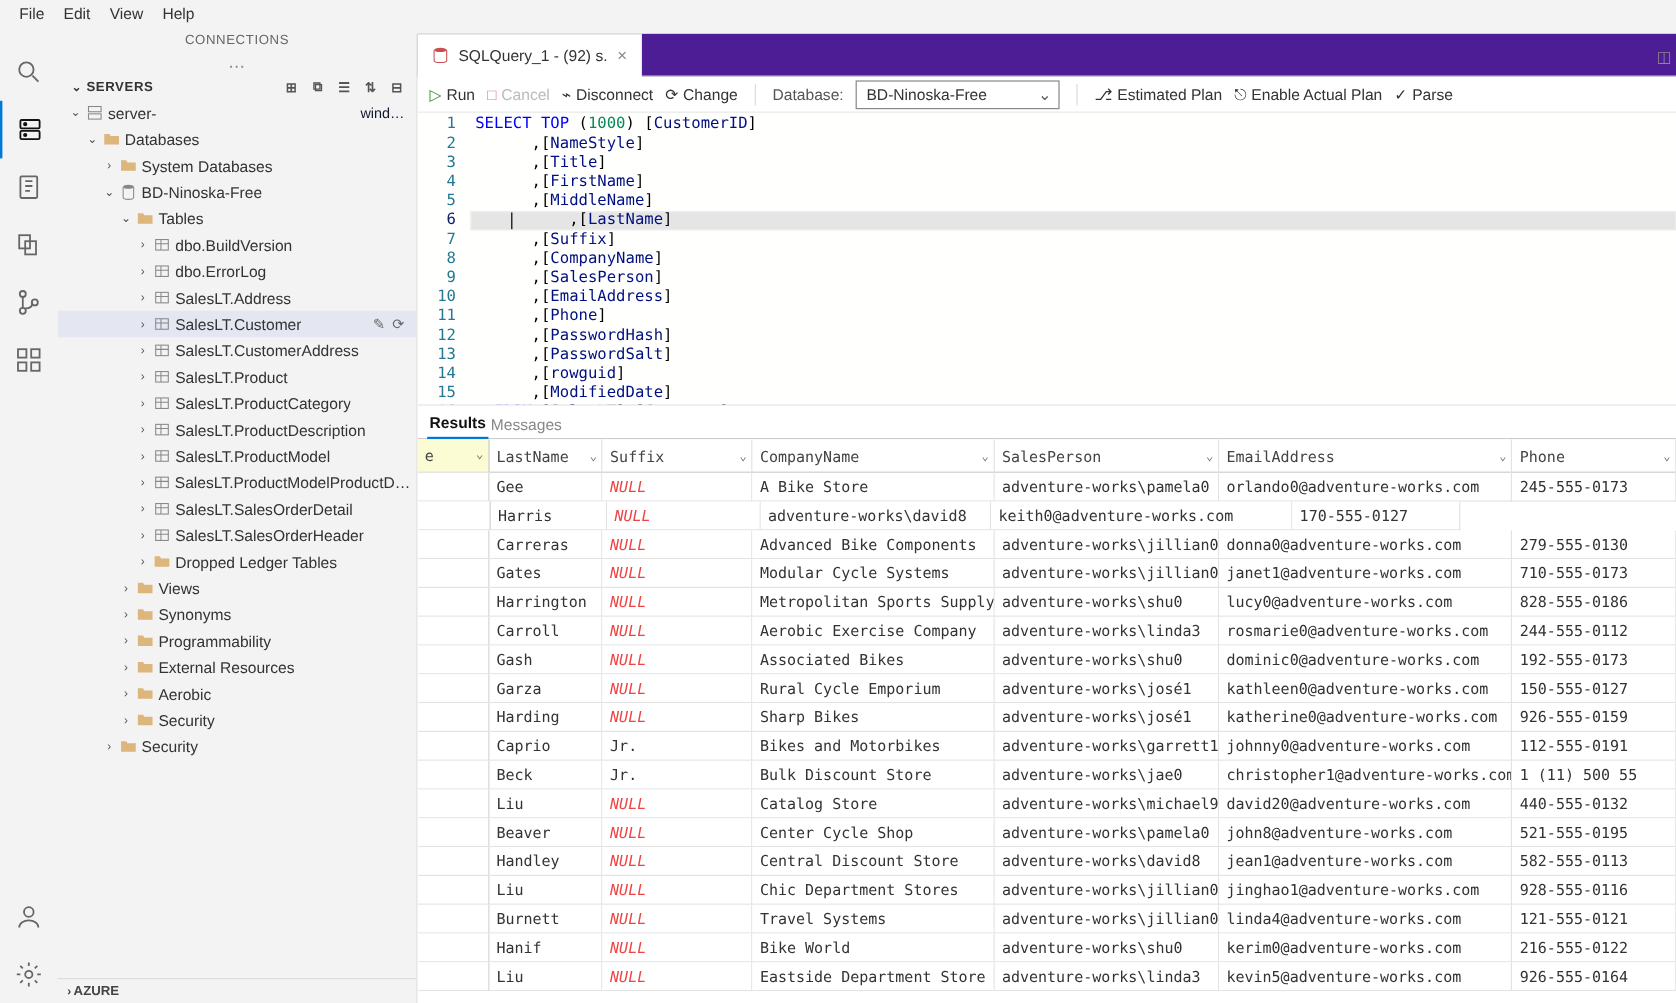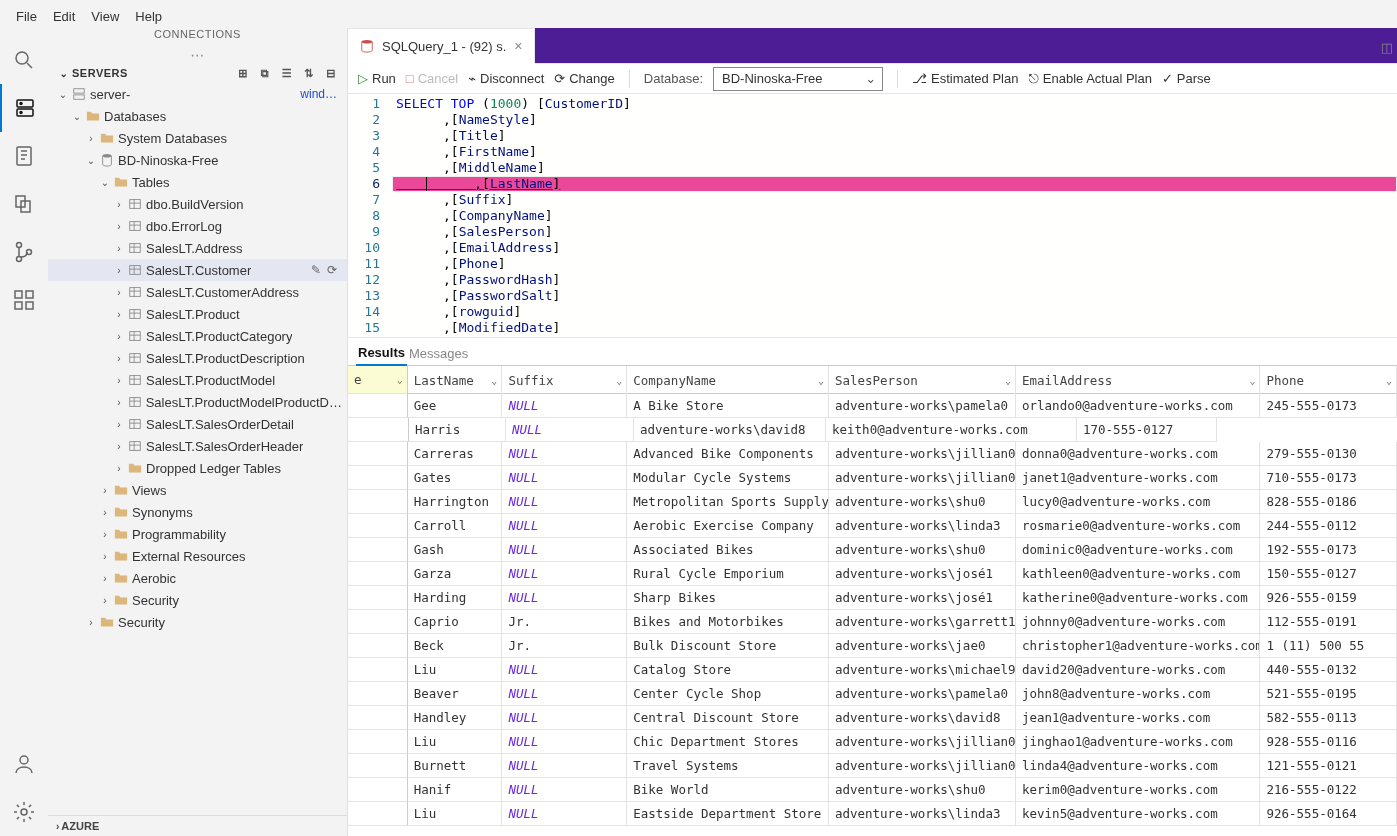--- a/index.html
+++ b/index.html
@@ -1,17 +1,17 @@
 <!DOCTYPE html>
 <html><head>
 <meta charset="utf-8">
 <style>
 * { box-sizing: border-box; margin: 0; padding: 0; }
 html, body { width: 1397px; height: 836px; font-family: -apple-system, BlinkMacSystemFont, "Segoe UI", sans-serif; font-size: 13px; color: #333; background: #f3f3f3; overflow: hidden; }
-.menubar { height: 28px; display: flex; align-items: flex-end; padding: 0 8px; background: #f3f3f3; }
+.menubar { height: 28px; display: flex; align-items: flex-start; padding: 0 8px; background: #f3f3f3; }
 .menubar span { padding: 4px 8px; cursor: default; }
 .shell { display: flex; height: 808px; }
 .activitybar { width: 48px; background: #f3f3f3; display: flex; flex-direction: column; align-items: center; padding-top: 8px; justify-content: space-between; }
 .activitybar .top, .activitybar .bottom { display: flex; flex-direction: column; align-items: center; }
 .activitybar .ab-item { width: 48px; height: 48px; display: flex; align-items: center; justify-content: center; color: #666; }
 .activitybar .ab-item.active { border-left: 2px solid #0078d4; color: #111; }
 .activitybar svg { width: 24px; height: 24px; stroke: currentColor; fill: none; stroke-width: 1.5; }
 .sidebar { width: 300px; background: #f3f3f3; border-right: 1px solid #e0e0e0; display: flex; flex-direction: column; }
 .sidebar-header { height: 35px; display: flex; align-items: center; justify-content: space-between; padding: 0 16px; font-size: 11px; color: #666; letter-spacing: 0.5px; flex-direction: column; }
 .sidebar-header .dots { font-size: 14px; color: #888; }
@@ -19,21 +19,21 @@
 .section-head .chev { width: 12px; text-align: center; margin-right: 2px; font-size: 10px; }
 .section-head .icons { margin-left: auto; display: flex; gap: 6px; color: #555; }
 .section-head .icons span { width: 16px; height: 16px; display:inline-flex; align-items:center; justify-content:center; }
 .tree { flex: 1; overflow: hidden; }
 .node { height: 22px; display: flex; align-items: center; white-space: nowrap; }
 .node.selected { background: #e4e6f1; }
 .node .chev { width: 14px; text-align: center; font-size: 10px; color: #555; }
 .node .ic { width: 18px; display: inline-flex; justify-content: center; color: #888; }
 .node .ic svg { width: 14px; height: 14px; }
 .node .label { padding-left: 2px; overflow: hidden; text-overflow: ellipsis; }
-.node .right { margin-left: auto; color: #1d4ed8; padding-right: 10px; font-size: 12px; }
+.node .right { margin-left: auto; color: #0f172a; padding-right: 10px; font-size: 12px; }
 .node .rowactions { margin-left: auto; padding-right: 10px; display:flex; gap:6px; color:#666; font-size:12px;}
 .main { flex: 1; display: flex; flex-direction: column; background: #fff; overflow:hidden; }
 .tabbar { height: 36px; background: #4c1d95; display: flex; align-items: flex-end; border-bottom: 1px solid #e5e5e5; }
 .tab { display: flex; align-items: center; padding: 0 12px; background: #fff; border-right: 1px solid #e5e5e5; border-top: 1px solid #e5e5e5; gap: 8px; height: 36px; font-size: 13px; border-bottom:1px solid #fff; margin-bottom:-1px;}
 .tab .dbicon { width: 14px; height: 14px; }
 .tab .close { color: #888; font-size: 14px; }
 .toolbar { height: 30px; display: flex; align-items: center; padding: 0 10px; border-bottom: 1px solid #e5e5e5; gap: 10px; font-size: 13px; }
 .tool { display: flex; align-items: center; gap: 4px; color: #333; }
 .tool .ico { display:inline-flex; align-items:center; }
 .tool.run .ico { color: #388a34; }
@@ -41,40 +41,40 @@
 .tool.cancel .ico { color: #d08888; }
 .sep { width: 1px; height: 18px; background: #ddd; margin: 0 4px; }
 .dblabel { color: #555; }
 .dbselect { border: 1px solid #888; height: 24px; padding: 0 24px 0 8px; display: flex; align-items: center; position: relative; background: #fff; min-width: 170px; }
 .dbselect::after { content: "⌄"; position: absolute; right: 6px; color: #555; }
 .editor { height: 244px; display: flex; font-family: "SF Mono", Consolas, monospace; font-size: 13px; line-height: 16px; overflow: hidden; border-bottom: 1px solid #e5e5e5; background: #fffffe; }
 .gutter { width: 44px; text-align: right; color: #237893; padding: 2px 12px 0 0; user-select: none; }
 .gutter .ln.active { color: #0b216f; font-weight: normal; }
 .code { flex: 1; padding: 2px 0 0 0; white-space: pre; position: relative; }
 .code .line { height: 16px; padding-left: 4px; }
-.code .line.current { background: #ec4899; box-shadow: inset 0 0 0 1px #eee; text-decoration: underline; }
+.code .line.current { background: #e5e5e5; box-shadow: inset 0 0 0 1px #eee; }
 .cursor { display:inline-block; width:1px; height:14px; background:#000; vertical-align:text-bottom; margin-left:-1px;}
 .kw { color: #0000ff; }
 .num { color: #09885a; }
 .br { color: #000; }
 .id { color: #001080; }
 .resultTabs { height: 28px; display: flex; align-items: flex-end; padding-left: 8px; border-bottom: 1px solid #ccc; }
 .rtab { padding: 4px 2px; font-size: 13px; color: #888; }
 .rtab.active { color: #111; font-weight: 700; border-bottom: 2px solid #0078d4; margin-bottom: -1px; }
 .grid { flex: 1; overflow: hidden; font-family: "SF Mono", Consolas, monospace; font-size: 12.5px; }
 .ghead, .grow { display: flex; }
 .ghead { background: #fff; border-bottom: 1px solid #ccc; height: 28px; }
 .gcell, .hcell { border-right: 1px solid #e3e3e3; padding: 0 6px; display: flex; align-items: center; overflow: hidden; white-space: nowrap; height: 24px; }
 .hcell { height: 28px; position: relative; color: #444; font-family: "SF Mono", Consolas, monospace; }
 .hcell .dd { position: absolute; right: 4px; color: #666; font-size: 10px; }
 .grow:nth-child(odd) .gcell { background: #fff; }
 .grow:nth-child(even) .gcell { background: #fff; }
 .rowhead { width: 61px; background: #fbfbd4; border-right: 1px solid #ccc; border-bottom: 1px solid #e3e3e3; }
 .grow .gcell { border-bottom: 1px solid #e3e3e3; }
-.null { font-style: italic; color: #6d28d9; }
+.null { font-style: italic; color: #ef4444; }
 .c-last { width: 97px; }
 .c-suffix { width: 128px; }
 .c-company { width: 207px; }
 .c-sales { width: 192px; }
 .c-email { width: 251px; }
 .c-phone { width: 140px; }
 .grid-body { overflow: hidden; }
 .azure { padding: 4px 8px; font-size: 11px; font-weight: 700; border-top: 1px solid #ddd; display:flex; align-items:center; gap:2px; color:#444; }
 </style>
 </head>

